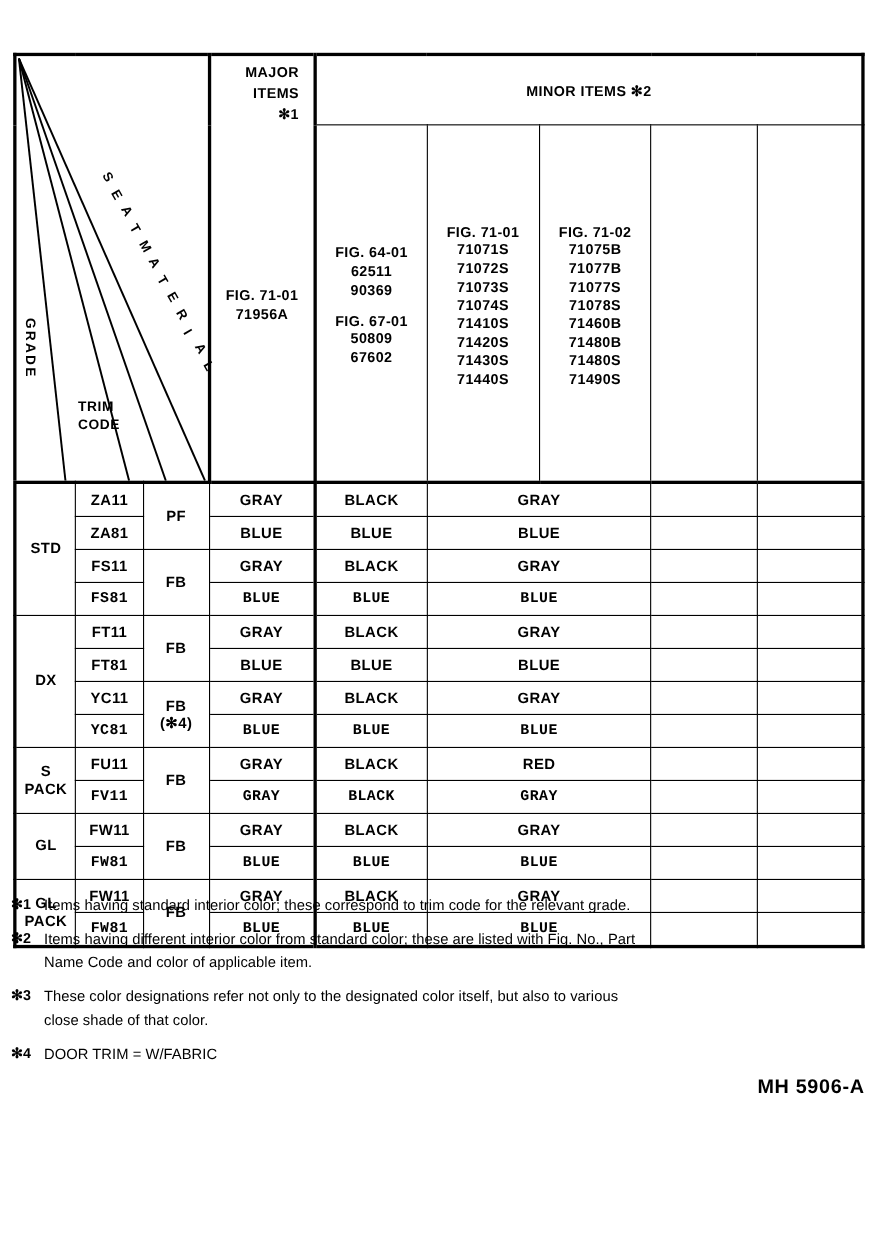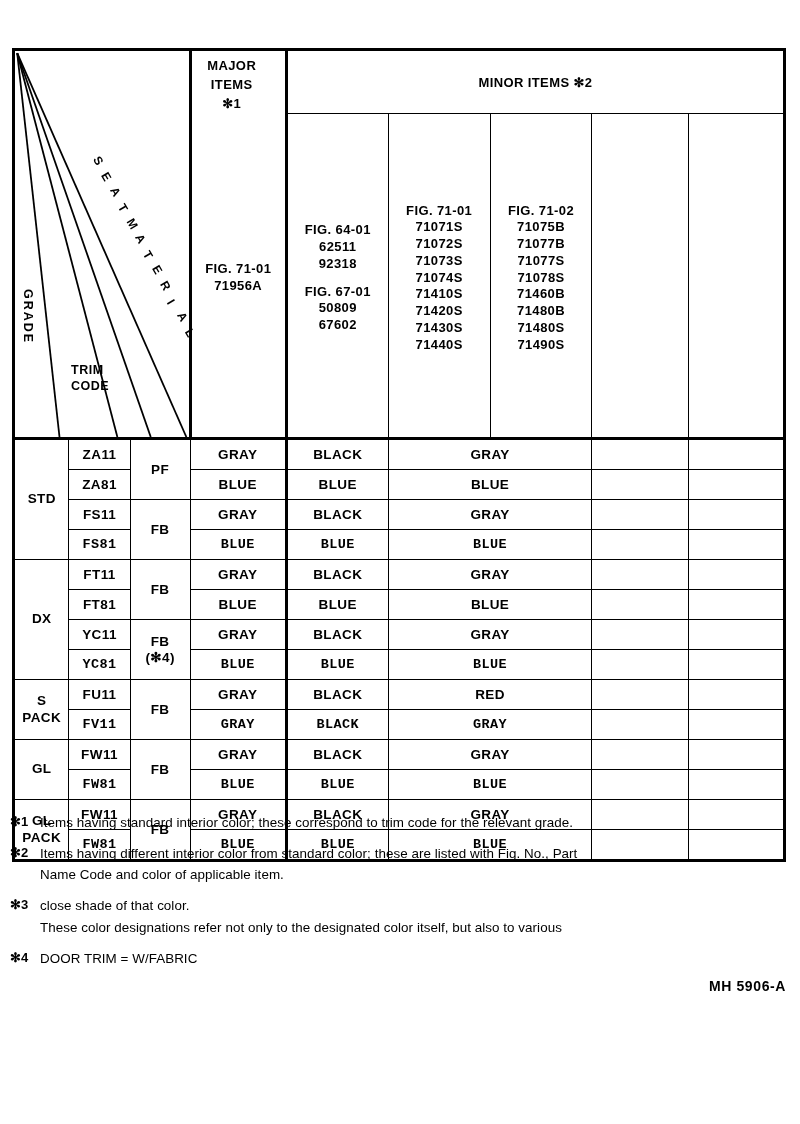--- a/index.html
+++ b/index.html
@@ -96,20 +96,21 @@
     transform-origin: center center;
   }
 
   .hdr-major {
     border-bottom: none !important;
     border-right: 3px solid #000 !important;
     vertical-align: top;
     padding-top: 6px !important;
   }
   .hdr-major .mj {
+    text-align: right;
     padding-right: 13px;
     line-height: 1.45;
     font-size: 13px;
   }
   .hdr-minor-title {
     height: 30px;
     border-bottom: 1px solid #000 !important;
     font-size: 13.5px;
     letter-spacing: 1.2px;
   }
@@ -179,21 +180,21 @@
     font-weight: normal;
     line-height: 1.62;
     letter-spacing: .05px;
   }
   .fn-text .l2 { display: block; }
 
   #doc-code {
     position: absolute;
     right: 14px;
     top: 978px;
-    font-size: 14px;
+    font-size: 18px;
     font-weight: bold;
     letter-spacing: .6px;
   }
 </style>
 </head>
 <body>
 
 <table id="matrix-table">
   <colgroup>
     <col class="c-grade">
@@ -251,21 +252,21 @@
     <tr>
 
       <td class="hdr-figcell hdr-major-sub" id="fig-major">
           <div class="figline">FIG. 71-01</div>
           <div class="figline">71956A</div>
         </td>
 
       <td class="hdr-figcell first-minor" id="fig-minor1">
           <div class="figline">FIG. 64-01</div>
           <div class="figline">62511</div>
-          <div class="figline">92318</div>
+          <div class="figline">90369</div>
           <div class="gap"></div>
           <div class="figline">FIG. 67-01</div>
           <div class="figline">50809</div>
           <div class="figline">67602</div>
         </td>
       <td class="hdr-figcell" id="fig-minor2">
           <div class="figline">FIG. 71-01</div>
           <div class="figline">71071S</div>
           <div class="figline">71072S</div>
           <div class="figline">71073S</div>
@@ -456,22 +457,22 @@
     <div class="fn-row">
       <div class="fn-mark">✻2</div>
       <div class="fn-text">
         <span class="l2">Items having different interior color from standard color; these are listed with Fig. No., Part</span>
         <span class="l2">Name Code and color of applicable item.</span>
       </div>
     </div>
     <div class="fn-row">
       <div class="fn-mark">✻3</div>
       <div class="fn-text">
+        <span class="l2">These color designations refer not only to the designated color itself, but also to various</span>
         <span class="l2">close shade of that color.</span>
-        <span class="l2">These color designations refer not only to the designated color itself, but also to various</span>
       </div>
     </div>
     <div class="fn-row">
       <div class="fn-mark">✻4</div>
       <div class="fn-text">
         <span class="l2">DOOR TRIM  =  W/FABRIC</span>
       </div>
     </div>
   </div>
 

